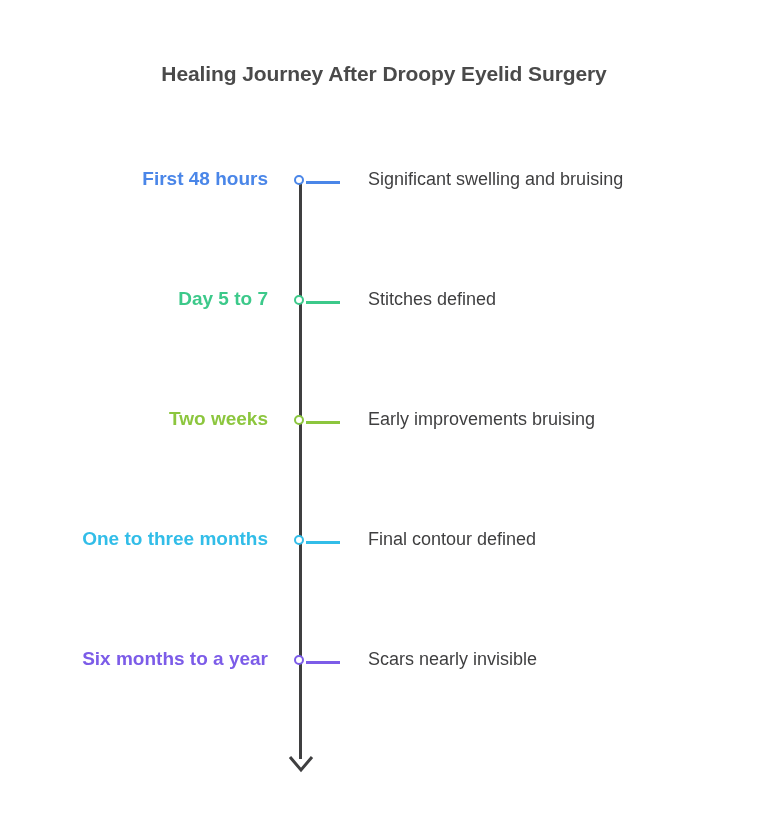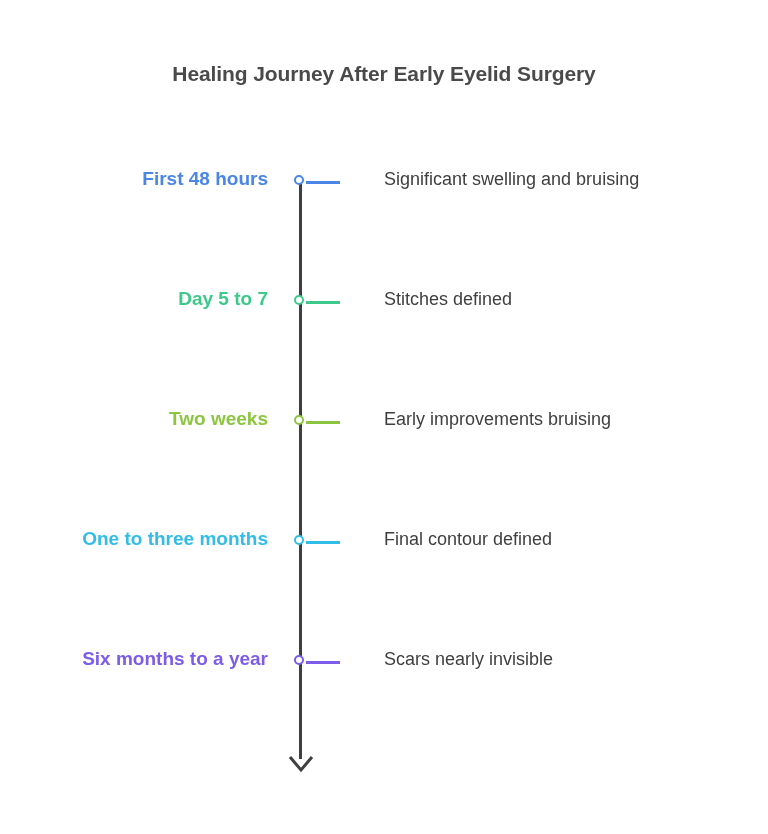--- a/index.html
+++ b/index.html
@@ -87,31 +87,31 @@
     height: 10px;
     border-radius: 50%;
     background: #ffffff;
     box-sizing: border-box;
     border-width: 2.5px;
     border-style: solid;
   }
 
   .desc {
     position: absolute;
-    left: 384px;
+    left: 368px;
     top: -13px;
     font-size: 18px;
     color: #3f3f40;
     white-space: nowrap;
   }
 </style>
 </head>
 <body>
 
-<div id="title">Healing Journey After Early Eyelid Surgery</div>
+<div id="title">Healing Journey After Droopy Eyelid Surgery</div>
 
 <div id="timeline">
 
   <div class="axis-line"></div>
 
   <div class="axis-arrow">
     <svg width="28" height="26" viewBox="0 0 28 26" xmlns="http://www.w3.org/2000/svg">
       <path d="M3 9 L14 22 L25 9" fill="none" stroke="#3f3f40" stroke-width="3" stroke-linecap="butt" stroke-linejoin="miter"></path>
     </svg>
   </div>

